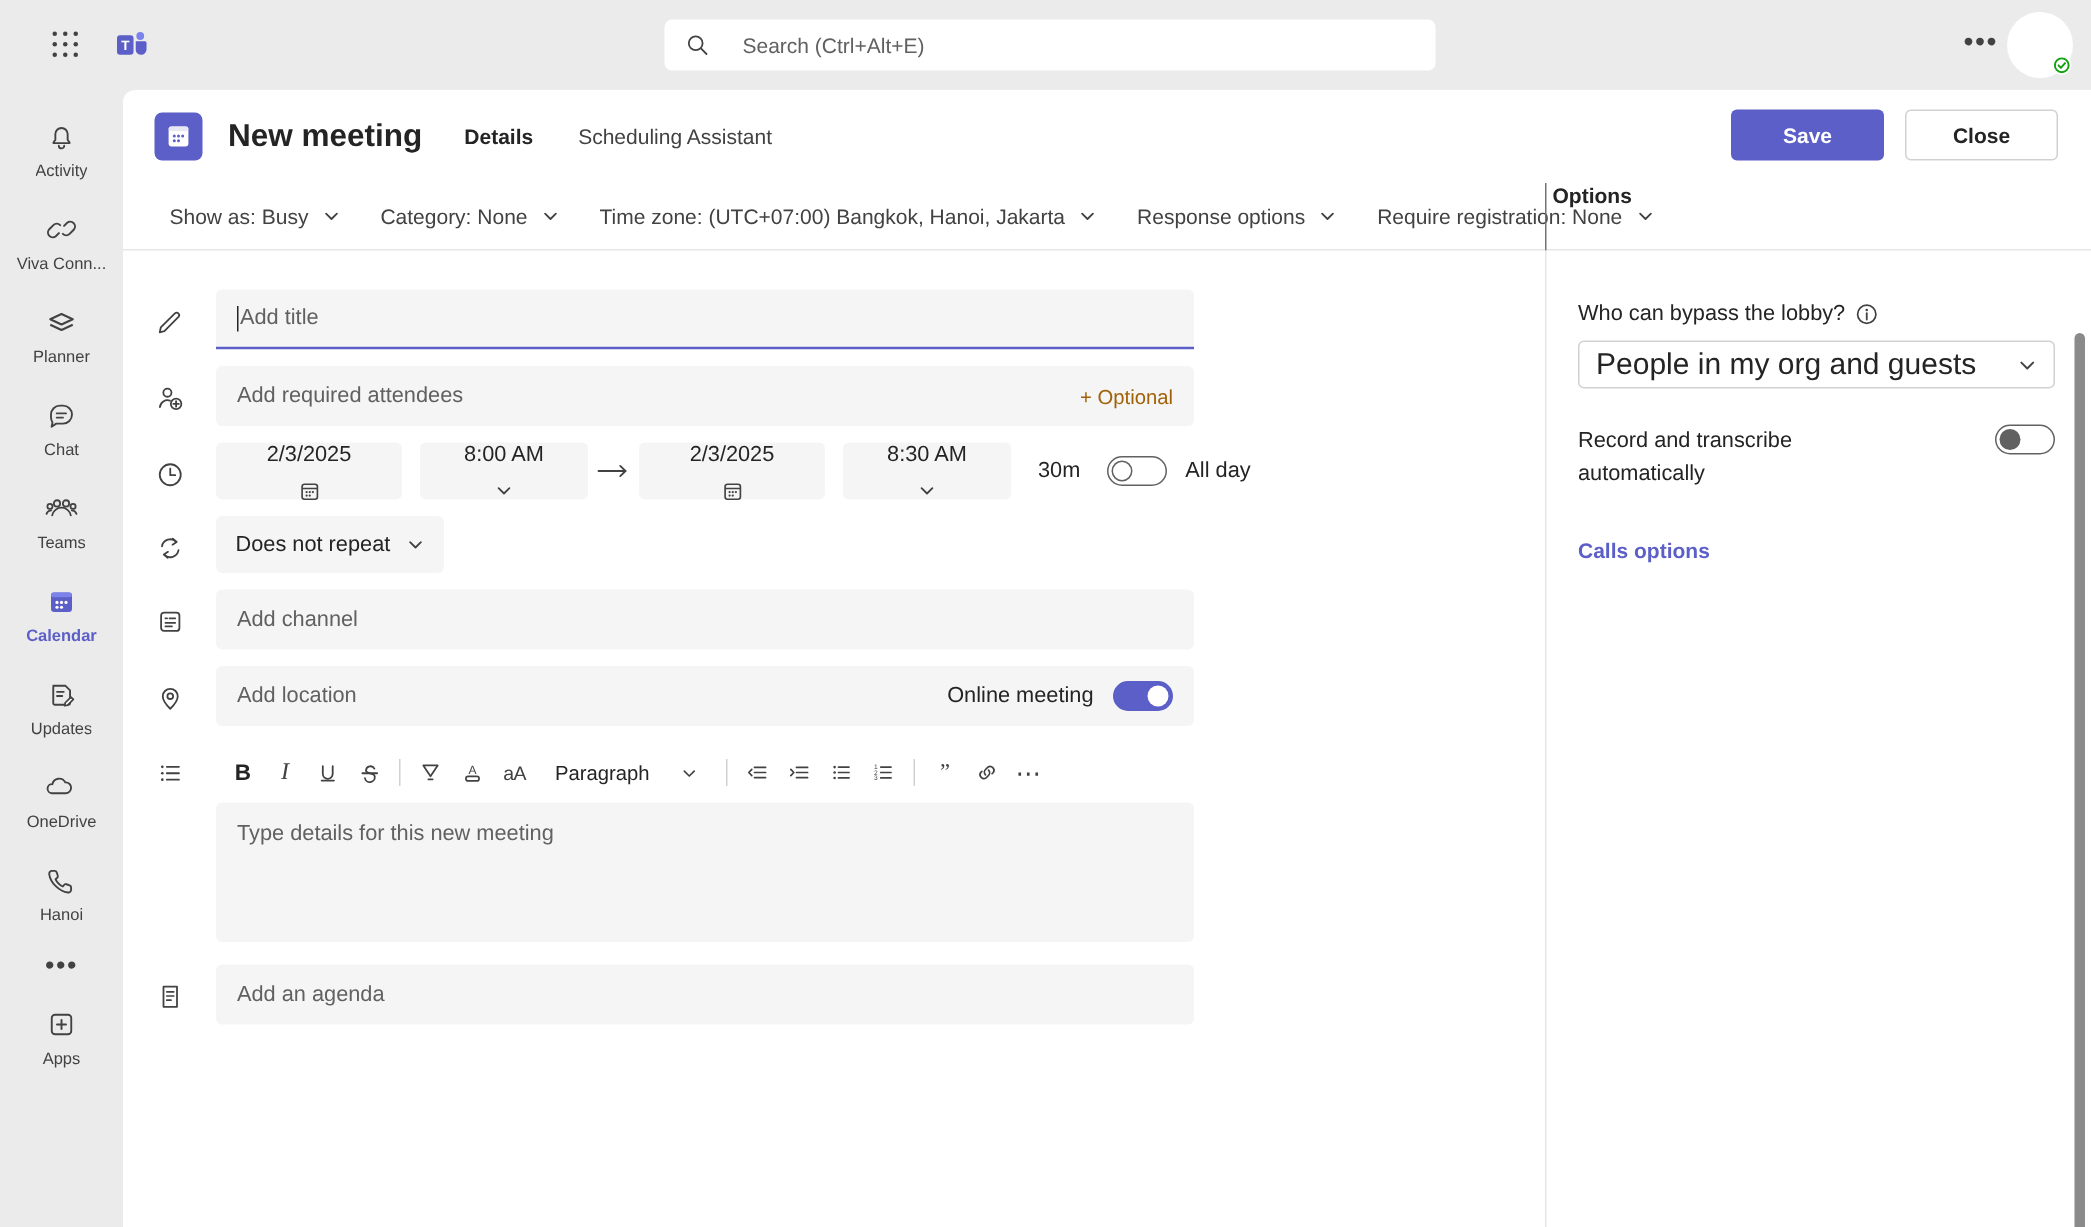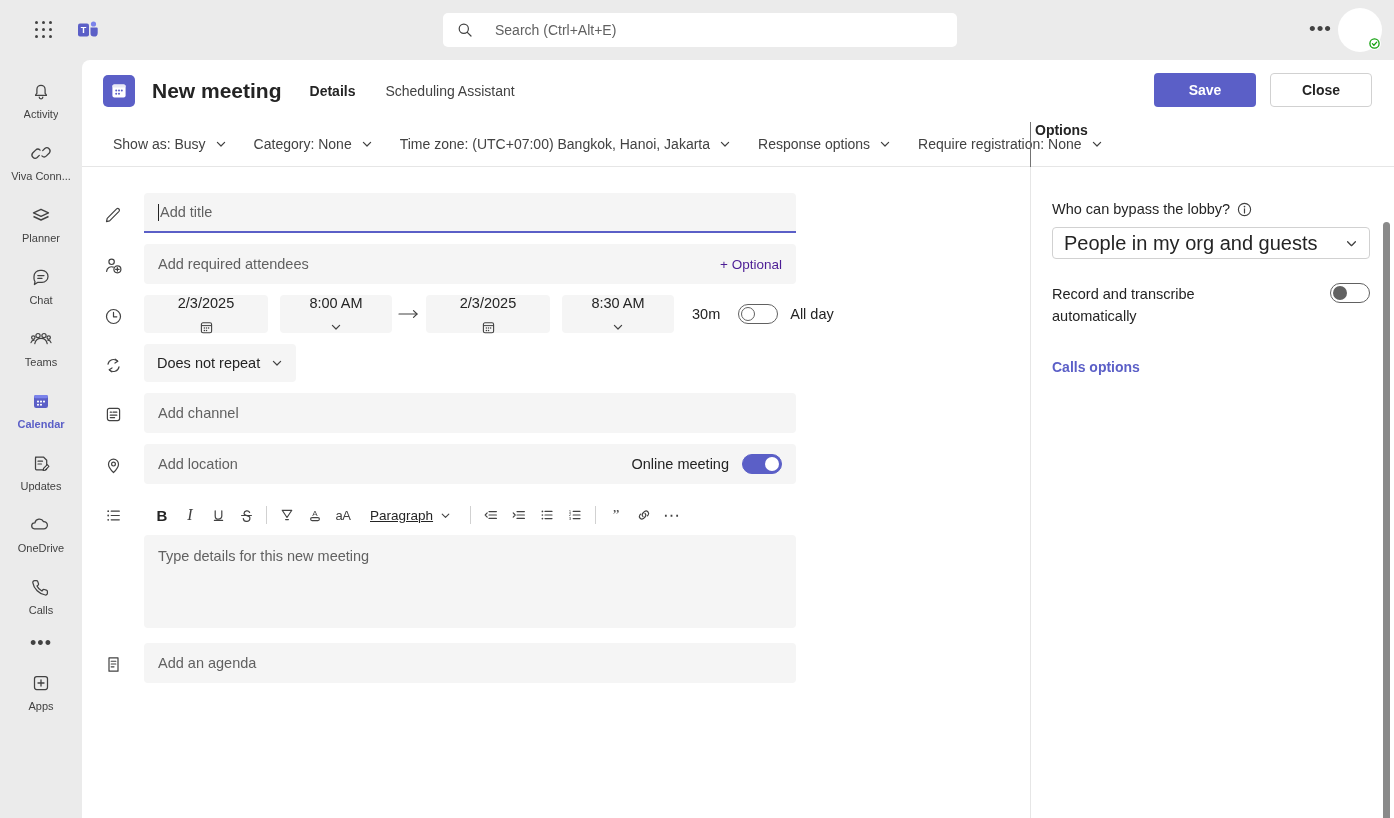--- a/index.html
+++ b/index.html
@@ -226,21 +226,21 @@
     border-bottom: 2px solid #5b5fc7;
     height: 40px; background: #f5f5f5;
     border-radius: 4px 4px 0 0;
   }
   .caret {
     display: inline-block; width: 1px; height: 17px;
     background: #242424; margin-right: 1px;
   }
   .field-right {
     margin-left: auto; font-size: 13.5px;
-    color: #4c1d95; cursor: pointer;
+    color: #a16207; cursor: pointer;
   }
   .field-right-plain {
     margin-left: auto; display: flex; align-items: center; gap: 13px;
     font-size: 14.5px; color: #242424;
   }
 
   
   .dt-row { display: flex; align-items: center; gap: 0; }
   .pill {
     background: #f5f5f5; border-radius: 4px;
@@ -300,25 +300,24 @@
     width: 28px; height: 28px;
     display: flex; align-items: center; justify-content: center;
     cursor: pointer; border-radius: 4px;
     color: #424242; font-size: 15px;
   }
   .tb-sep {
     width: 1px; height: 18px; background: #d1d1d1;
     margin: 0 6px;
   }
   .tb-para {
-    display: flex; align-items: center; gap: 7px;
+    display: flex; align-items: center; gap: 21px;
     padding: 0 9px; height: 28px; cursor: pointer;
     font-size: 13.5px; color: #242424; border-radius: 4px;
     margin: 0 4px;
-    text-decoration: underline;
   }
   .editor-area {
     background: #f5f5f5; border-radius: 4px;
     height: 93px; padding: 13px 14px;
     font-size: 14.5px; color: #616161; cursor: text;
   }
 
   
   .side-lbl-row {
     display: flex; align-items: center; gap: 7px;
@@ -492,21 +491,21 @@
       </span>
       <span class="rail-label">OneDrive</span>
     </div>
 
     <div class="rail-item">
       <span class="ic">
         <svg width="22" height="22" viewBox="0 0 22 22">
           <path d="M6.4 4.6c.7 0 1.2.4 1.4 1l.7 2.1c.2.6 0 1.2-.5 1.6l-1 .8a9.6 9.6 0 004.9 4.9l.8-1c.4-.5 1-.7 1.6-.5l2.1.7c.6.2 1 .7 1 1.4v1.6c0 1.1-1 2-2.1 1.8C9.5 18.4 3.6 12.5 2.8 6.7a1.9 1.9 0 011.8-2.1z" fill="none" stroke="#424242" stroke-width="1.25" stroke-linejoin="round"></path>
         </svg>
       </span>
-      <span class="rail-label">Calls</span>
+      <span class="rail-label">Hanoi</span>
     </div>
 
     <div class="rail-dots">•••</div>
 
     <div class="rail-item">
       <span class="ic">
         <svg width="22" height="22" viewBox="0 0 22 22">
           <rect x="4.5" y="4.5" width="13" height="13" rx="2.2" fill="none" stroke="#424242" stroke-width="1.25"></rect>
           <line x1="11" y1="8" x2="11" y2="14" stroke="#424242" stroke-width="1.3" stroke-linecap="round"></line>
           <line x1="8" y1="11" x2="14" y2="11" stroke="#424242" stroke-width="1.3" stroke-linecap="round"></line>

